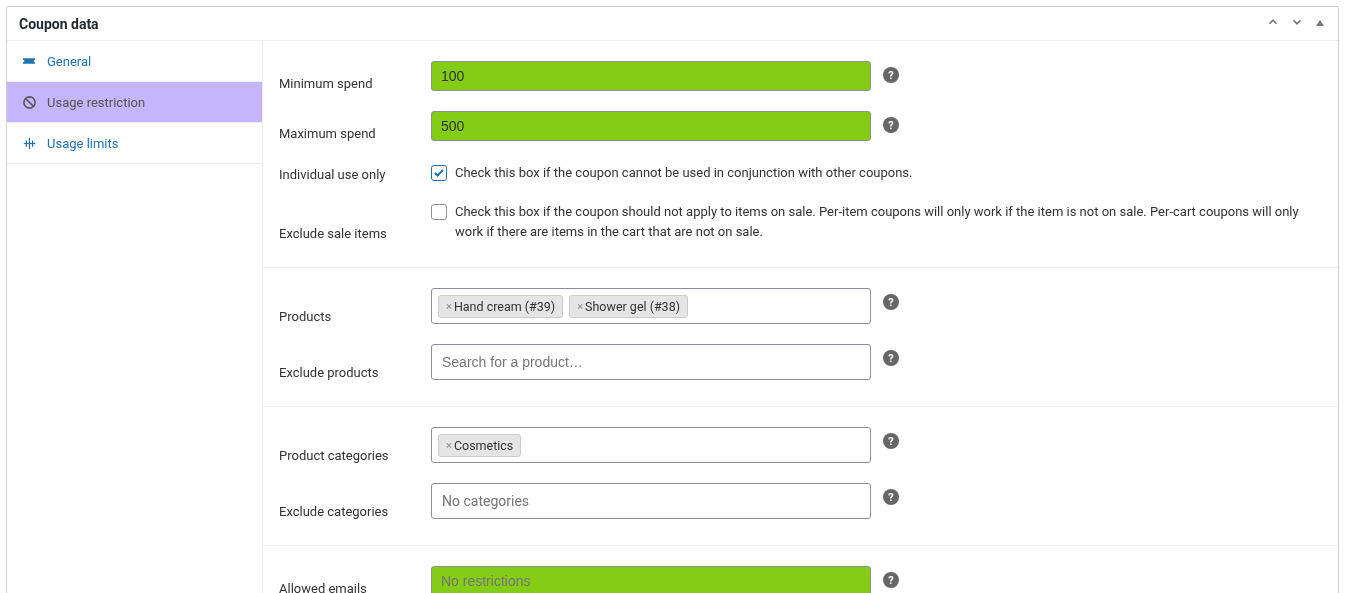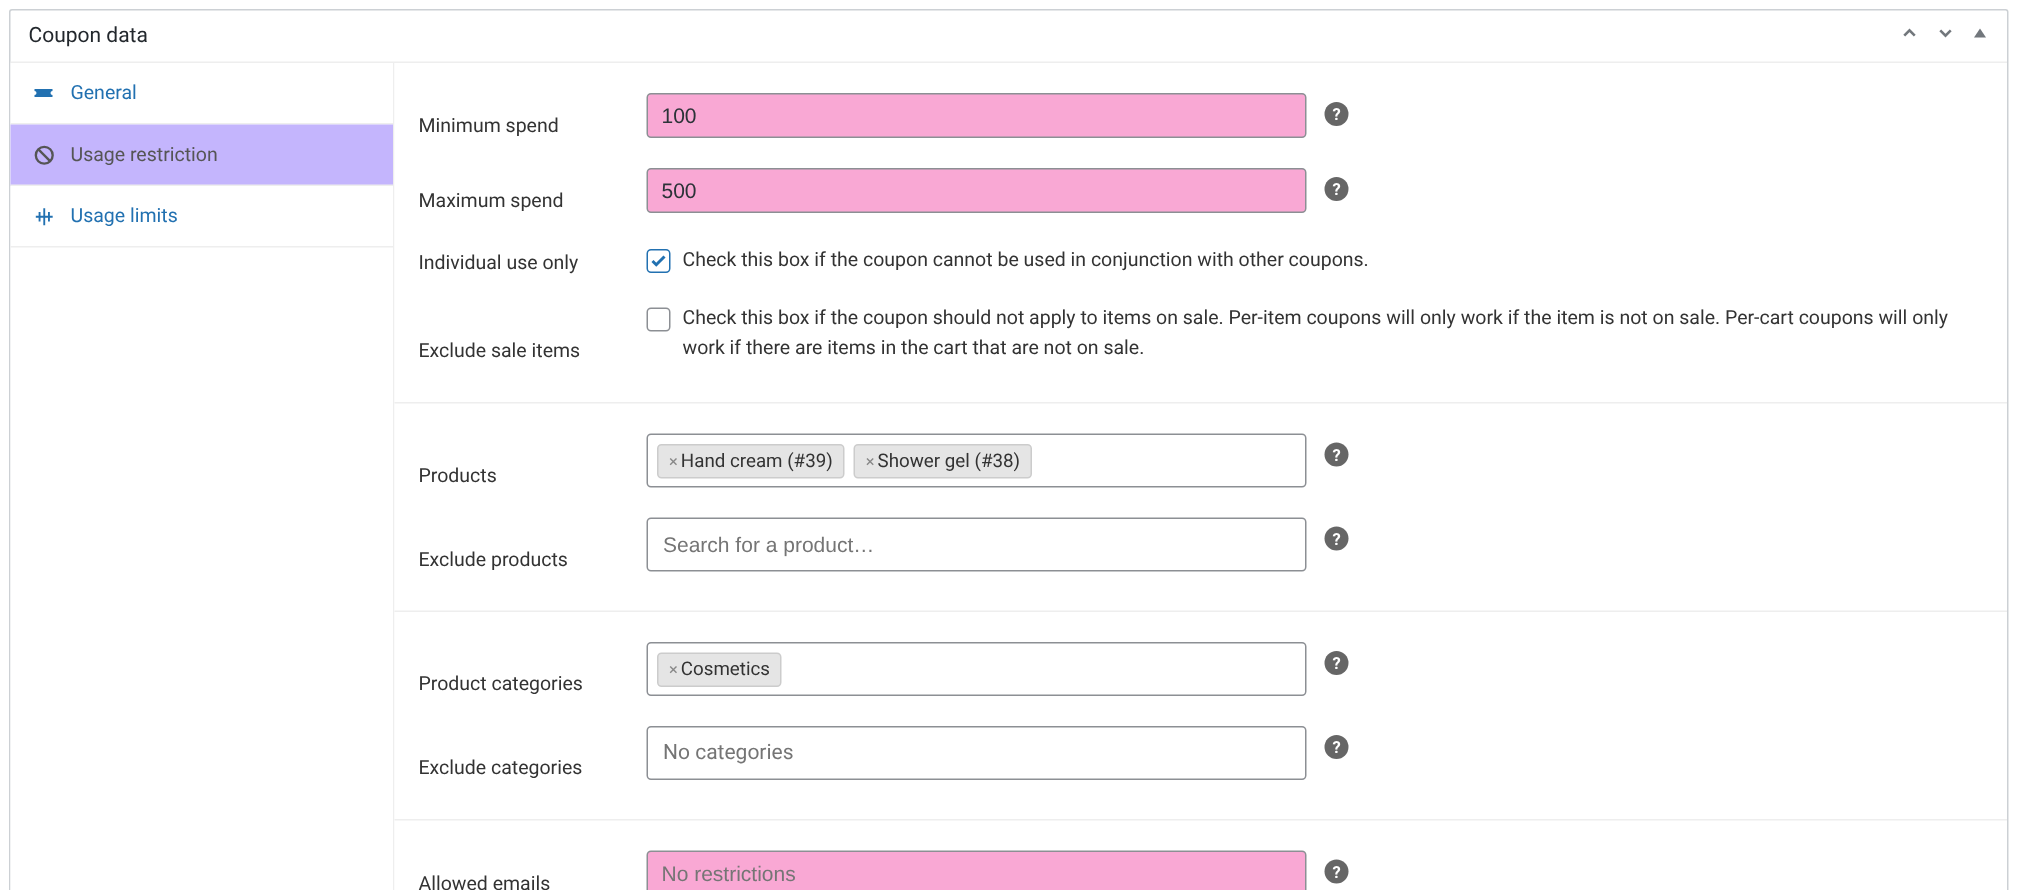--- a/index.html
+++ b/index.html
@@ -1,34 +1,34 @@
 <!DOCTYPE html>
 <html><head>
   <meta charset="utf-8">
   <style>
     * { box-sizing: border-box; margin: 0; padding: 0; }
     body { font-family: -apple-system, BlinkMacSystemFont, "Segoe UI", Roboto, sans-serif; font-size: 13px; color: #333; background: #fff; padding: 6px; }
     .panel { border: 1px solid #ccd0d4; background: #fff; border-radius: 2px; }
     .panel-header { display: flex; justify-content: space-between; align-items: center; padding: 8px 12px; border-bottom: 1px solid #eee; }
-    .panel-title { font-weight: 400; font-size: 14px; color: #23282d; }
+    .panel-title { font-weight: 700; font-size: 14px; color: #23282d; }
     .panel-controls { display: flex; gap: 10px; align-items: center; }
     .panel-ctrl { cursor: pointer; color: #72777c; font-size: 14px; }
     .panel-body { display: flex; }
     .sidebar { width: 256px; background: #fff; border-right: 1px solid #eee; }
     .sidebar-item { display: flex; align-items: center; gap: 10px; padding: 12px 14px; cursor: pointer; color: #2271b1; border-bottom: 1px solid #eee; }
     .sidebar-item.active { background: #c4b5fd; color: #555; }
     .sidebar-item .icon { width: 16px; height: 16px; display: inline-flex; align-items: center; justify-content: center; }
     .sidebar-item span.label { font-size: 13px; }
     .content { flex: 1; background: #fff; }
     .section { border-bottom: 1px solid #eee; padding: 10px 0 16px 0; }
     .section:last-child { border-bottom: none; }
     .form-row { display: flex; align-items: flex-end; padding: 10px 16px; gap: 8px; }
     .form-label { width: 144px; flex-shrink: 0; font-size: 13px; color: #333; padding-top: 6px; }
     .form-field { flex: 1; display: flex; align-items: flex-start; gap: 12px; max-width: 900px; }
-    .text-input { width: 440px; padding: 6px 9px; font-size: 14px; border: 1px solid #8c8f94; border-radius: 3px; background: #f9a8d4; color: #2c3338; }
+    .text-input { width: 440px; padding: 6px 9px; font-size: 14px; border: 1px solid #8c8f94; border-radius: 3px; background: #84cc16; color: #2c3338; }
     .help-icon { width: 16px; height: 16px; border-radius: 50%; background: #666; color: #fff; display: inline-flex; align-items: center; justify-content: center; font-size: 11px; font-weight: bold; margin-top: 6px; flex-shrink: 0; }
     .checkbox-wrap { display: flex; align-items: flex-start; gap: 8px; }
     .checkbox { width: 16px; height: 16px; border: 1px solid #8c8f94; border-radius: 3px; display: inline-flex; align-items: center; justify-content: center; margin-top: 2px; flex-shrink: 0; cursor: pointer; }
     .checkbox.checked { background: #fff; border-color: #2271b1; }
     .checkbox.checked svg { display: block; }
     .checkbox svg { display: none; }
     .checkbox-label { font-size: 13px; color: #333; line-height: 1.5; }
     .select-box { width: 440px; min-height: 36px; border: 1px solid #8c8f94; border-radius: 3px; background: #fff; padding: 5px 6px; display: flex; flex-wrap: wrap; gap: 6px; align-items: center; }
     .tag { background: #e5e5e5; border: 1px solid #ccc; border-radius: 3px; padding: 3px 7px; font-size: 12.5px; color: #333; display: inline-flex; align-items: center; gap: 2px; }
     .tag-x { color: #888; font-size: 11px; cursor: pointer; }

